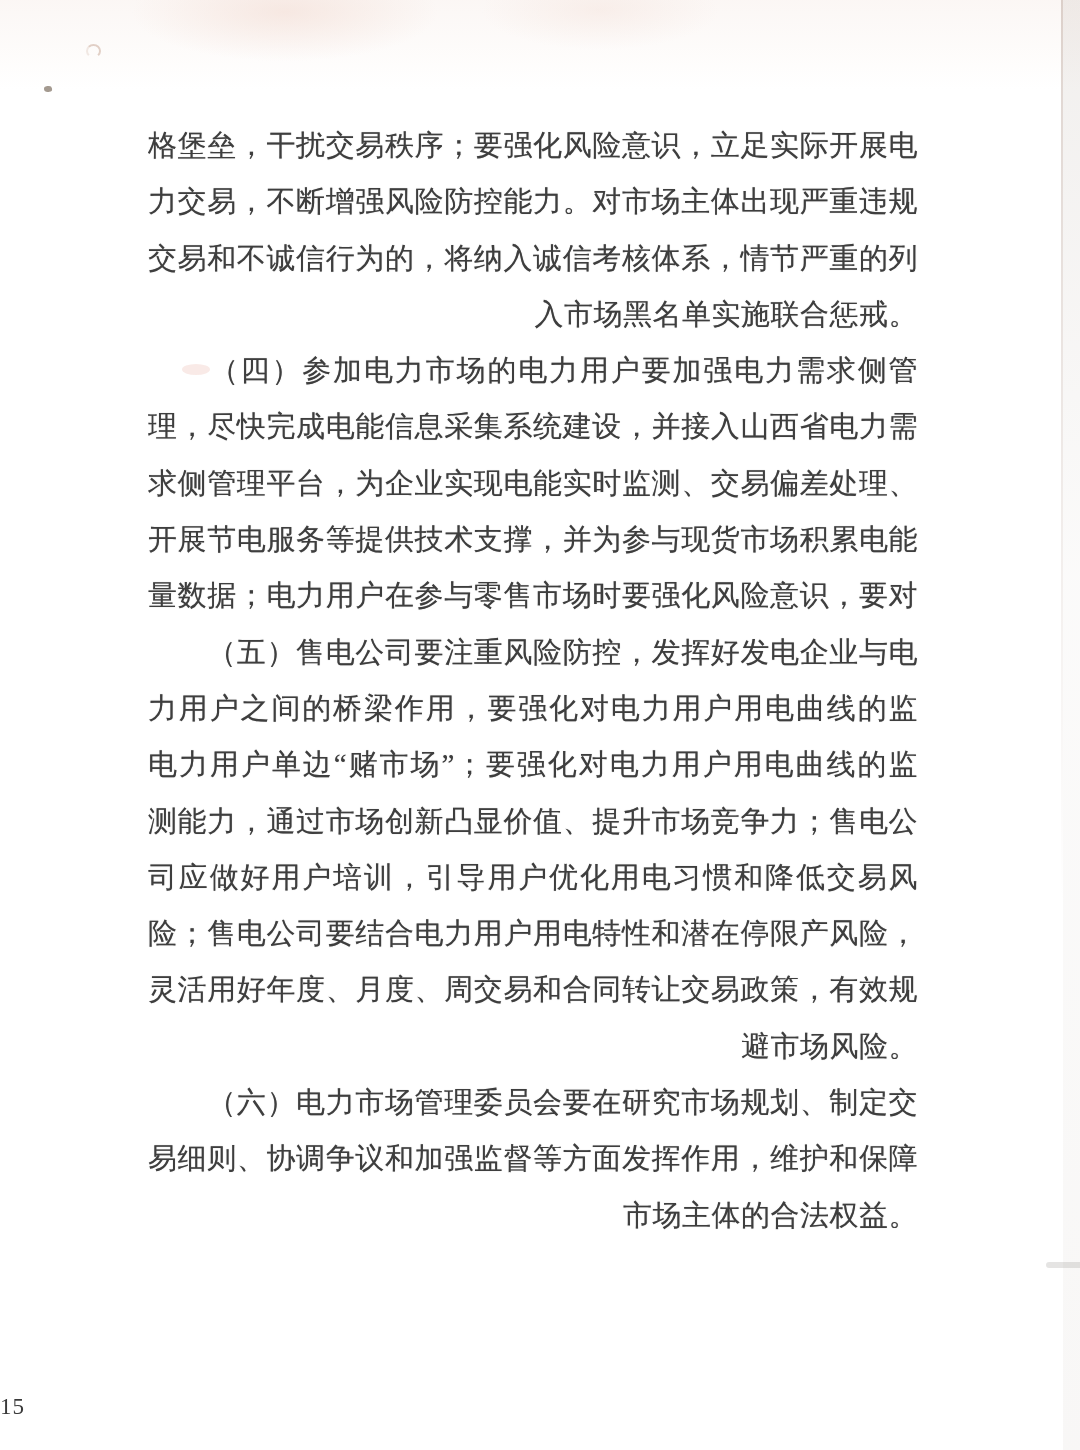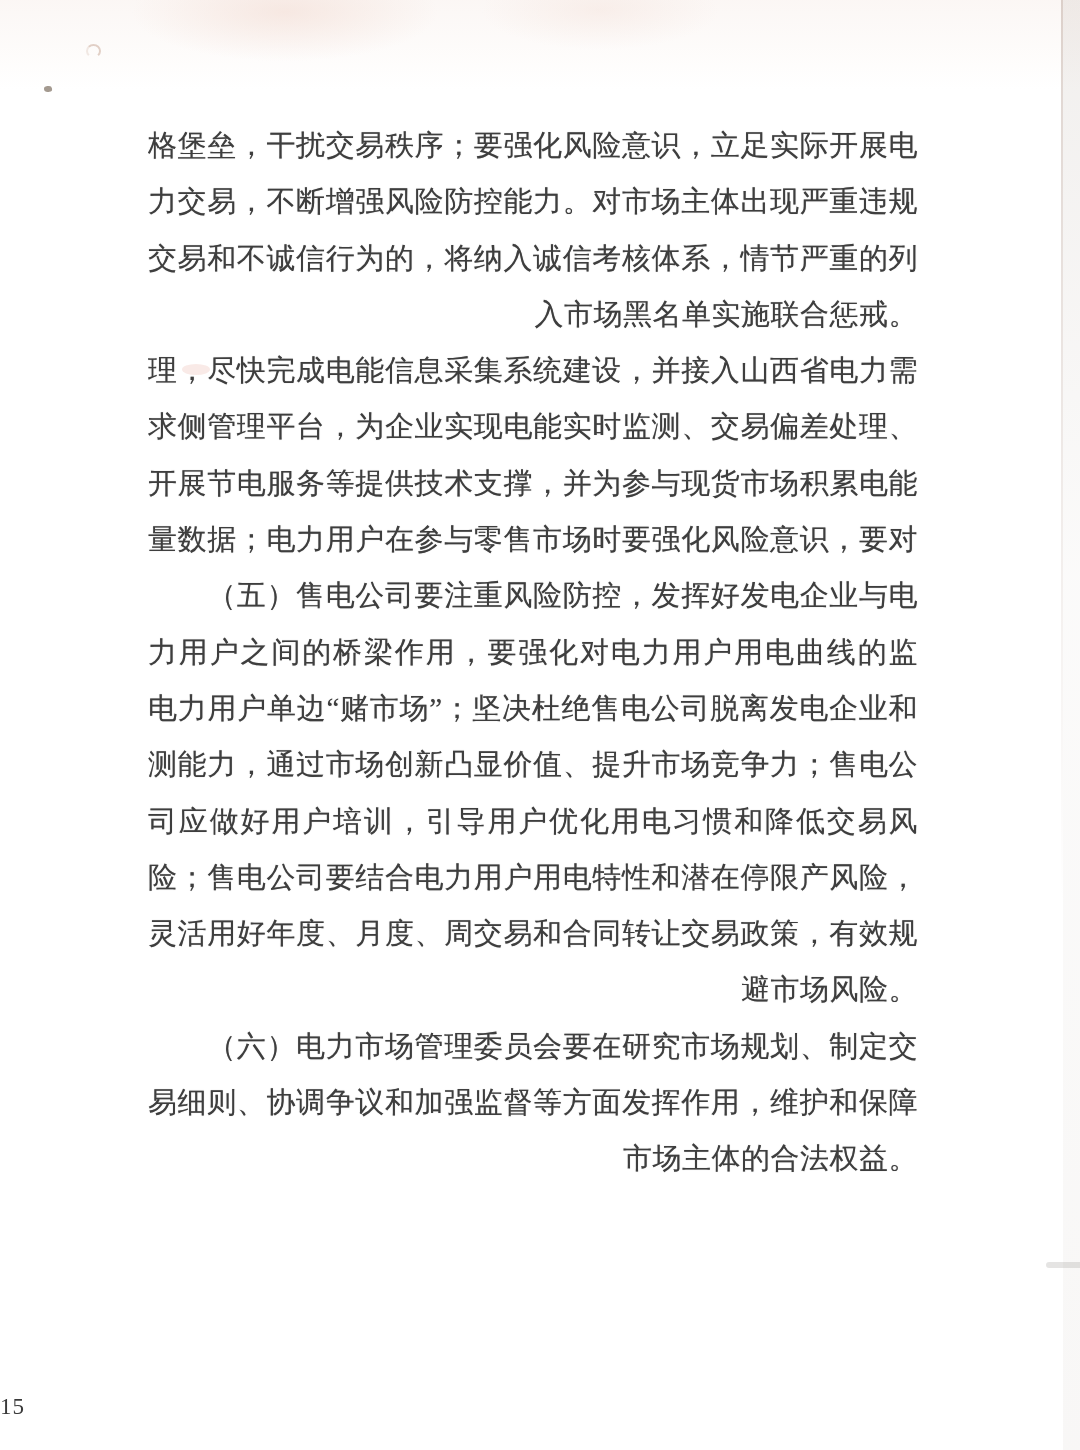--- a/index.html
+++ b/index.html
@@ -131,27 +131,28 @@
   <div class="pink-smudge"></div>
   <div class="edge-band"></div>
   <div class="edge-line"></div>
   <div class="gray-dash"></div>
 
   <div id="text-block">
       <div class="line fill">格堡垒，干扰交易秩序；要强化风险意识，立足实际开展电</div>
       <div class="line fill">力交易，不断增强风险防控能力。对市场主体出现严重违规</div>
       <div class="line fill">交易和不诚信行为的，将纳入诚信考核体系，情节严重的列</div>
       <div class="line">入市场黑名单实施联合惩戒。</div>
+      <div class="line fill">　　（四）参加电力市场的电力用户要加强电力需求侧管</div>
       <div class="line fill">理，尽快完成电能信息采集系统建设，并接入山西省电力需</div>
       <div class="line fill">求侧管理平台，为企业实现电能实时监测、交易偏差处理、</div>
       <div class="line fill">开展节电服务等提供技术支撑，并为参与现货市场积累电能</div>
       <div class="line fill">量数据；电力用户在参与零售市场时要强化风险意识，要对</div>
       <div class="line fill">　　（五）售电公司要注重风险防控，发挥好发电企业与电</div>
       <div class="line fill">力用户之间的桥梁作用，要强化对电力用户用电曲线的监</div>
-      <div class="line fill">电力用户单边“赌市场”；坚决杜绝售电公司脱离发电企业和</div>
+      <div class="line fill">电力用户单边“赌市场”；要强化对电力用户用电曲线的监</div>
       <div class="line fill">测能力，通过市场创新凸显价值、提升市场竞争力；售电公</div>
       <div class="line fill">司应做好用户培训，引导用户优化用电习惯和降低交易风</div>
       <div class="line fill">险；售电公司要结合电力用户用电特性和潜在停限产风险，</div>
       <div class="line fill">灵活用好年度、月度、周交易和合同转让交易政策，有效规</div>
       <div class="line">避市场风险。</div>
       <div class="line fill">　　（六）电力市场管理委员会要在研究市场规划、制定交</div>
       <div class="line fill">易细则、协调争议和加强监督等方面发挥作用，维护和保障</div>
       <div class="line">市场主体的合法权益。</div>
     </div>
 

